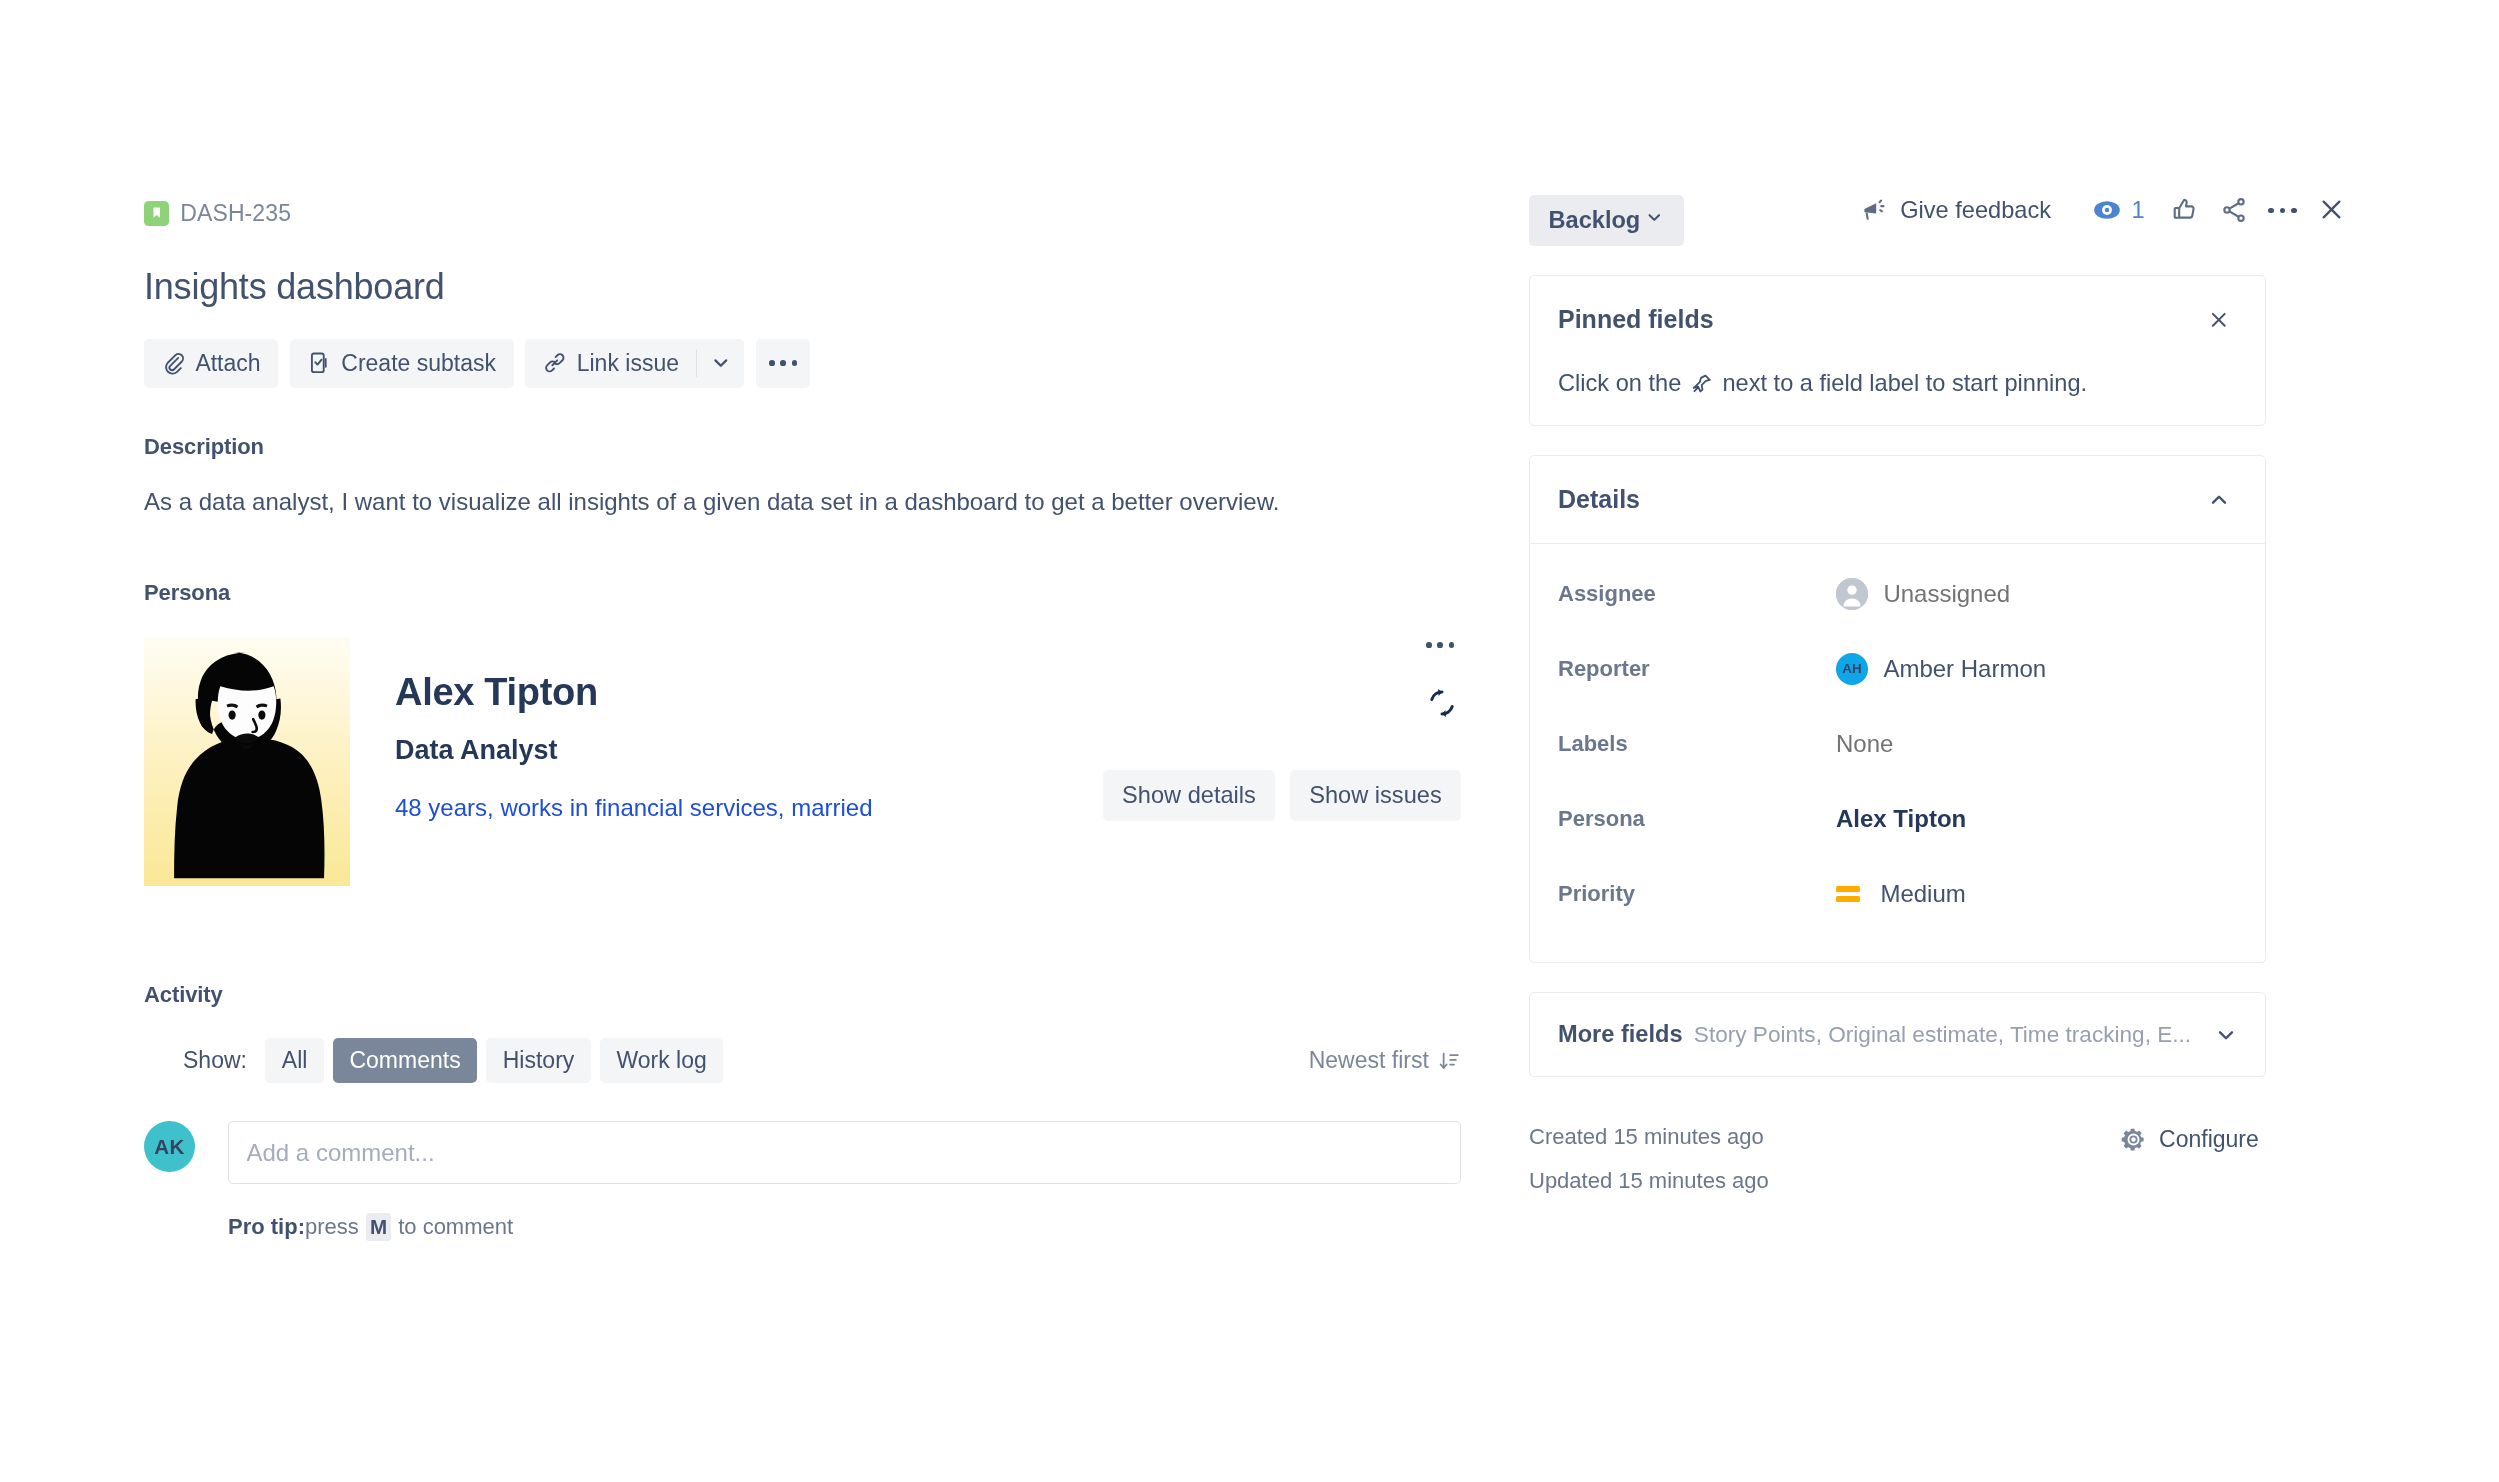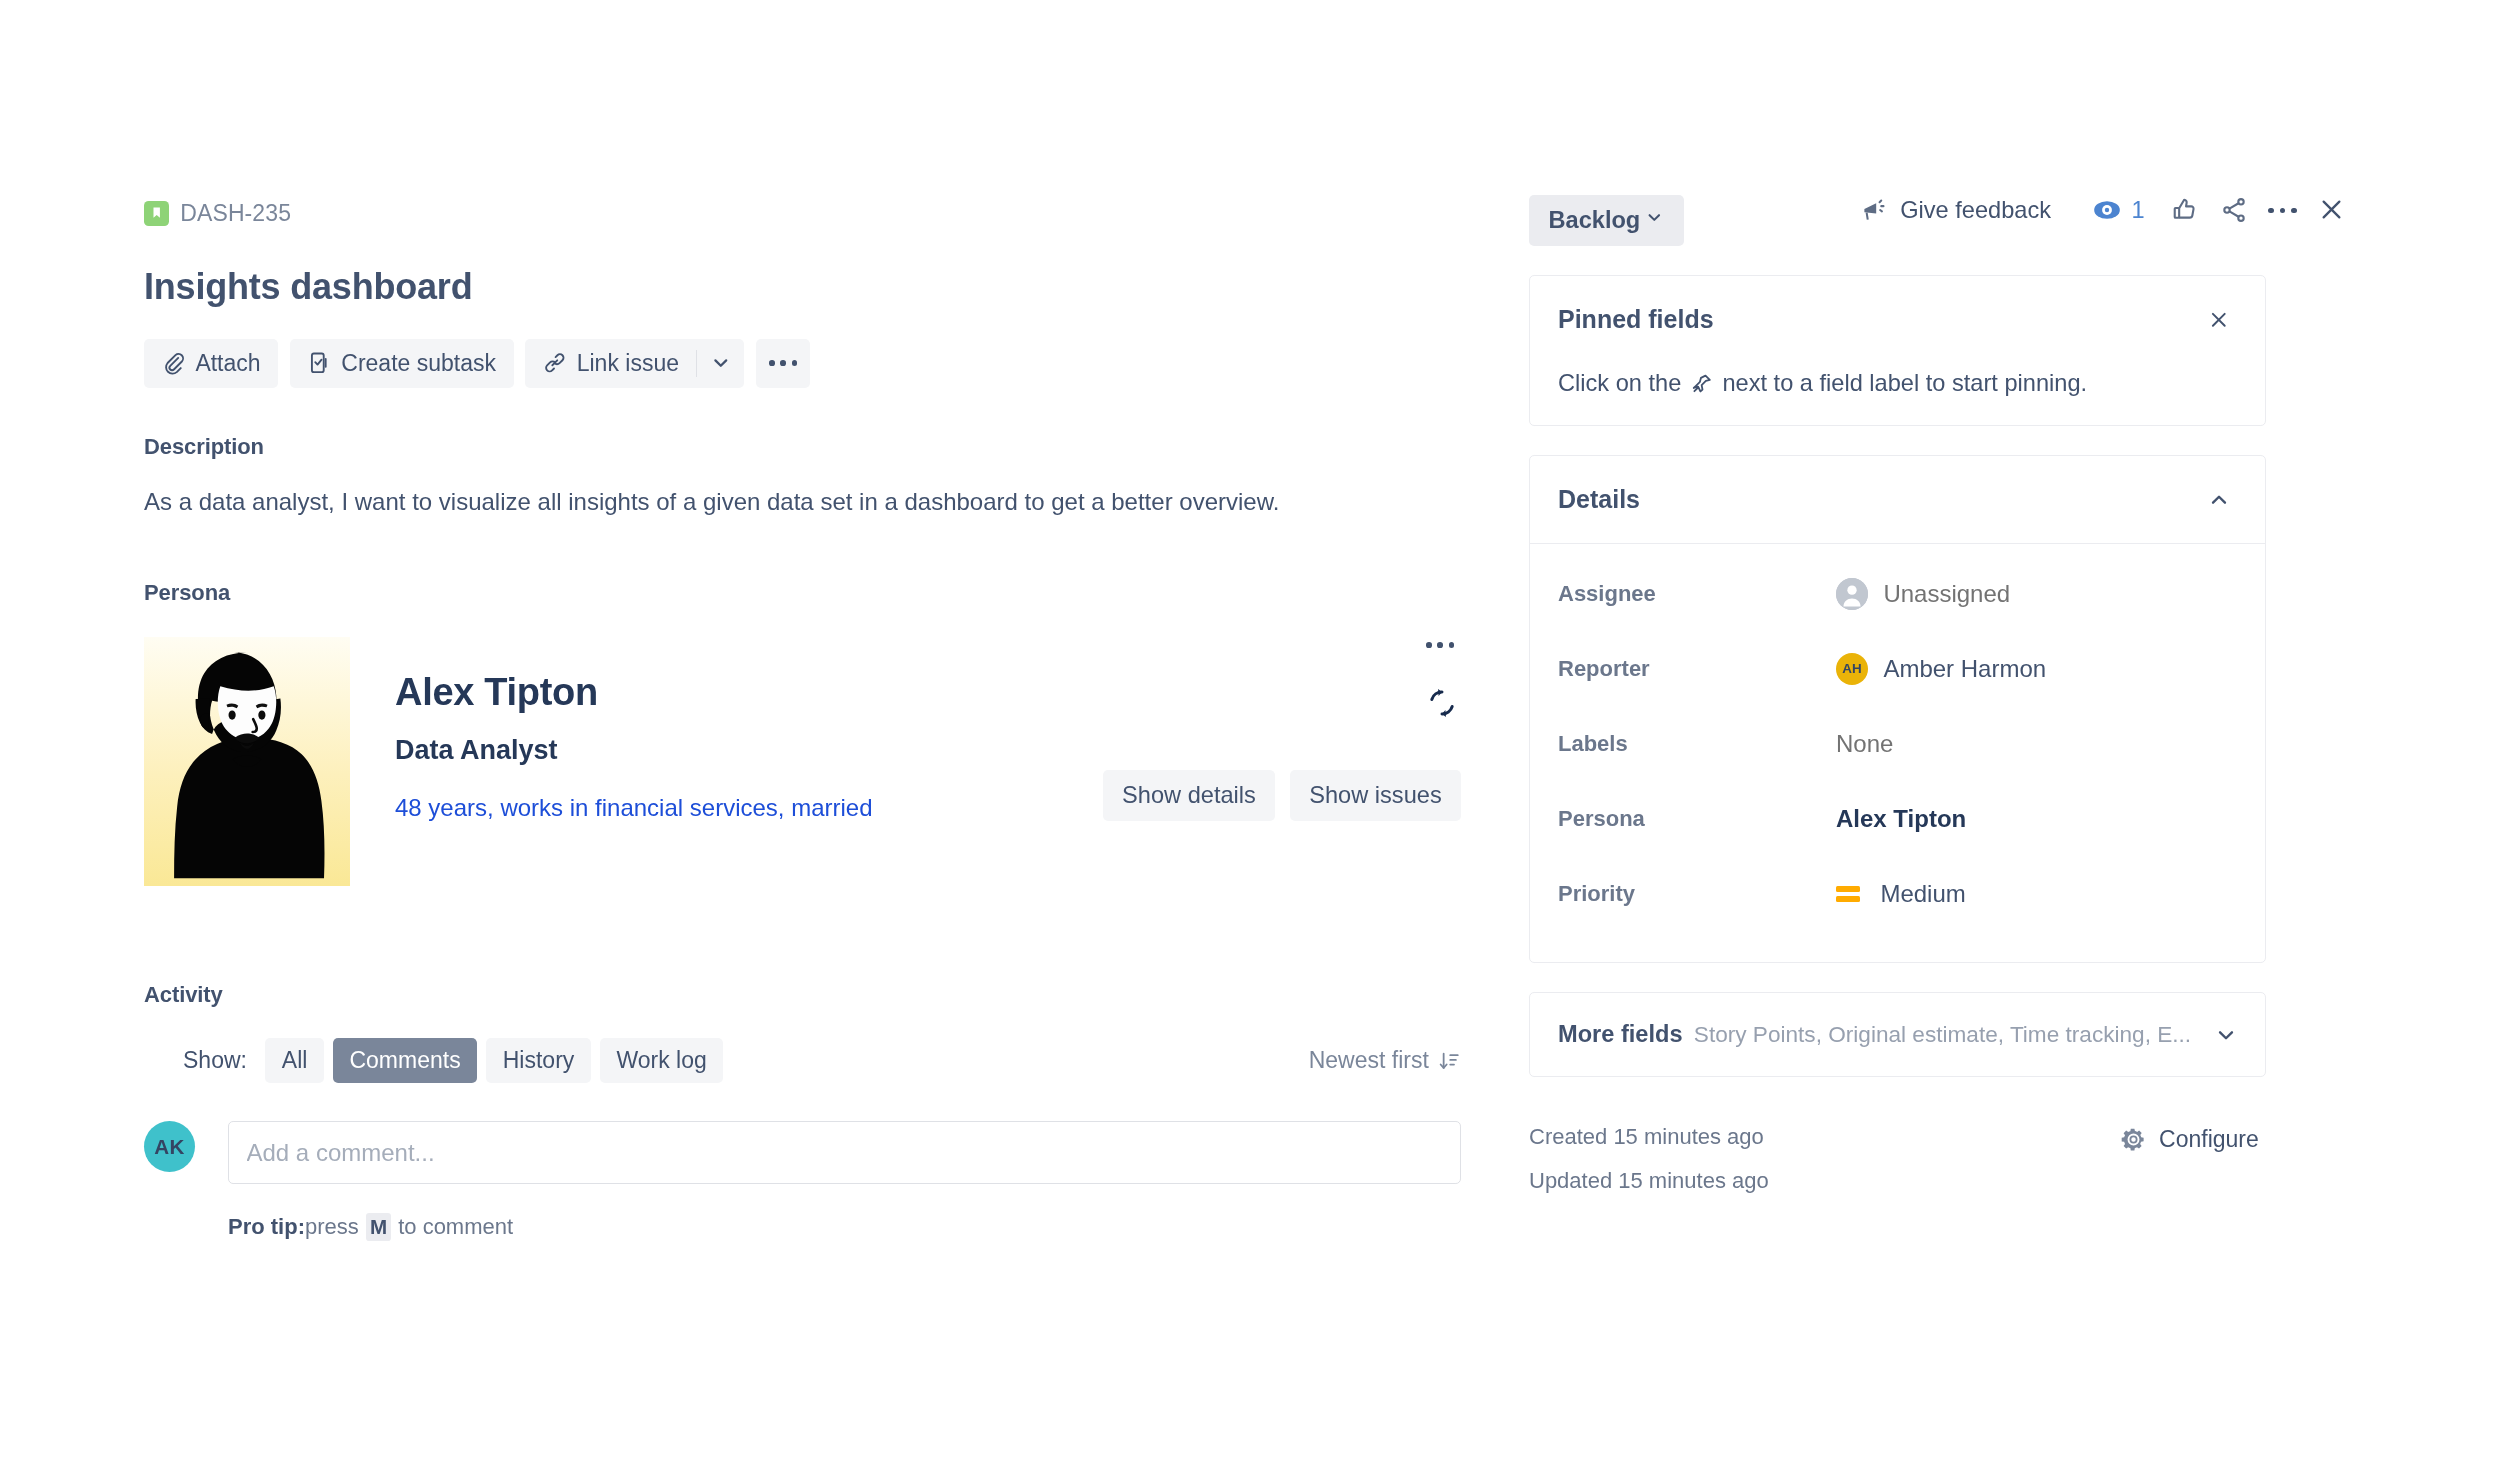--- a/index.html
+++ b/index.html
@@ -19,21 +19,21 @@
   .breadcrumb { display:flex; align-items:center; gap:11.3px; height:36px; }
   .story-icon {
     width:25px; height:25px; border-radius:4.6px; background:#8ed377;
     display:flex; align-items:center; justify-content:center; flex:none;
   }
   .story-icon svg { width:15.4px; height:15.4px; display:block; }
   .breadcrumb-key { font-size:23px; color:#7a869a; letter-spacing:0.1px; }
 
   
   .issue-title {
-    font-size:36px; font-weight:700; color:#42526e;
+    font-size:36px; font-weight:400; color:#42526e;
     letter-spacing:-0.2px; margin-top:36px; line-height:1.1;
   }
 
   
   .action-row { display:flex; align-items:center; gap:11.8px; margin-top:32px; }
   .btn {
     display:flex; align-items:center; gap:10.3px;
     height:49px; padding:0 17.5px; border:none; border-radius:5.1px;
     background:#f4f5f7; color:#42526e;
     font-family:inherit; font-size:23px; cursor:pointer;
@@ -162,21 +162,21 @@
   }
   .field-value {
     display:flex; align-items:center; gap:15.4px; font-size:24px; color:#42526e;
   }
   .field-value.muted { color:#737373; }
   .field-value.bold { font-weight:700; color:#253858; }
   .avatar-sm { width:32px; height:32px; border-radius:50%; flex:none; }
   .avatar-unassigned { background:#c1c7d0; display:flex; align-items:center; justify-content:center; }
   .avatar-unassigned svg { width:32px; height:32px; display:block; }
   .avatar-ah {
-    background:#eab308; display:flex; align-items:center; justify-content:center;
+    background:#0ea5e9; display:flex; align-items:center; justify-content:center;
     font-size:13.4px; font-weight:700; color:#344563;
   }
   .prio-icon { width:29px; height:29px; display:flex; flex-direction:column; justify-content:center; gap:4.6px; flex:none; }
   .prio-icon i { display:block; height:5.7px; border-radius:1.5px; background:#ffab00; }
   .prio-icon i:nth-child(1) { width:23.6px; }
   .prio-icon i:nth-child(2) { width:23.6px; }
 
   .more-fields-panel {
     border:1px solid #ebecf0; border-radius:5.1px; background:#fff;
     margin-top:29px; display:flex; align-items:center;

